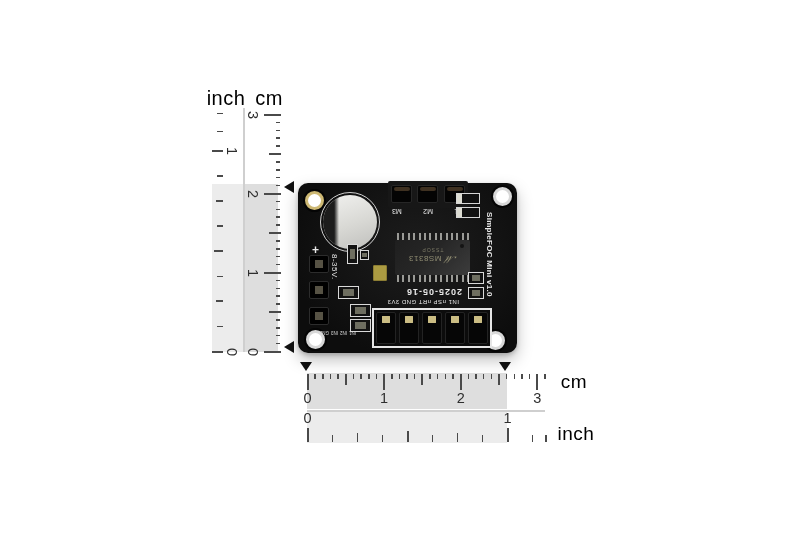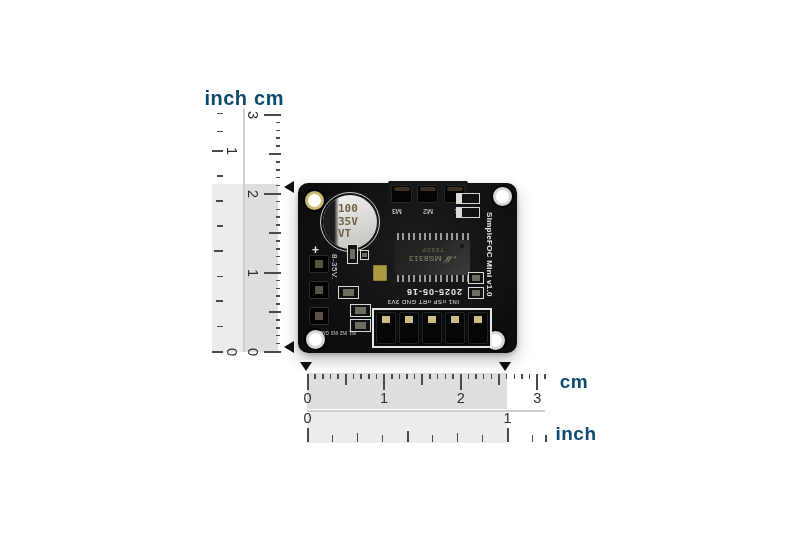--- a/index.html
+++ b/index.html
@@ -12,21 +12,21 @@
   .shade-dark{background:#dedede;}
   .tick{background:#4a4a4a;}
   .vdigit{
     width:15px;height:16px;line-height:16px;text-align:center;
     font-size:14.5px;color:#2e2e2e;transform:rotate(90deg);
   }
   .hdigit{
     width:18px;height:15px;line-height:15px;text-align:center;
     font-size:14.5px;color:#2e2e2e;
   }
-  .unit-label{font-size:20px;color:#0c4a6e;text-align:center;letter-spacing:.5px;font-weight:bold;}
+  .unit-label{font-size:20px;color:#000000;text-align:center;letter-spacing:.5px;}
   .divline{background:#cfcfcf;}
   .tri{width:0;height:0;}
   
   #pcb{
     left:298px;top:183px;width:219px;height:170px;border-radius:10px;
     background:radial-gradient(ellipse at 55% 40%, #1d1d1d 0%, #0d0d0d 75%);
     box-shadow:0 7px 16px rgba(0,0,0,.25), 0 2px 4px rgba(0,0,0,.2);
   }
   #pcb *{position:absolute;box-sizing:border-box;}
   .hole{width:19px;height:19px;border-radius:50%;background:#fff;border:3px solid #d8d8d8;box-shadow:0 0 0 2px #050505;}
@@ -101,25 +101,20 @@
   <div id="pcb">
 
     <div class="hole gold" style="left:7px;top:8px;"></div>
     <div class="hole" style="left:195px;top:4px;"></div>
     <div class="hole" style="left:8px;top:147px;"></div>
     <div class="hole" style="left:188px;top:148px;"></div>
 
     <div class="silk-ring" style="left:22px;top:9px;"></div>
     <div class="cap" style="left:25px;top:12px;">
       <div class="cap-stripe"></div>
-      <div class="cap-text">
-        <span style="position:relative">100</span>
-        <span style="position:relative">35V</span>
-        <span style="position:relative">VT</span>
-      </div>
     </div>
 
     <div class="connector" style="left:90px;top:-2px;width:80px;height:27px;">
       <div class="cup">
           <i></i>
         </div>
       <div class="cup">
           <i></i>
         </div>
       <div class="cup">

